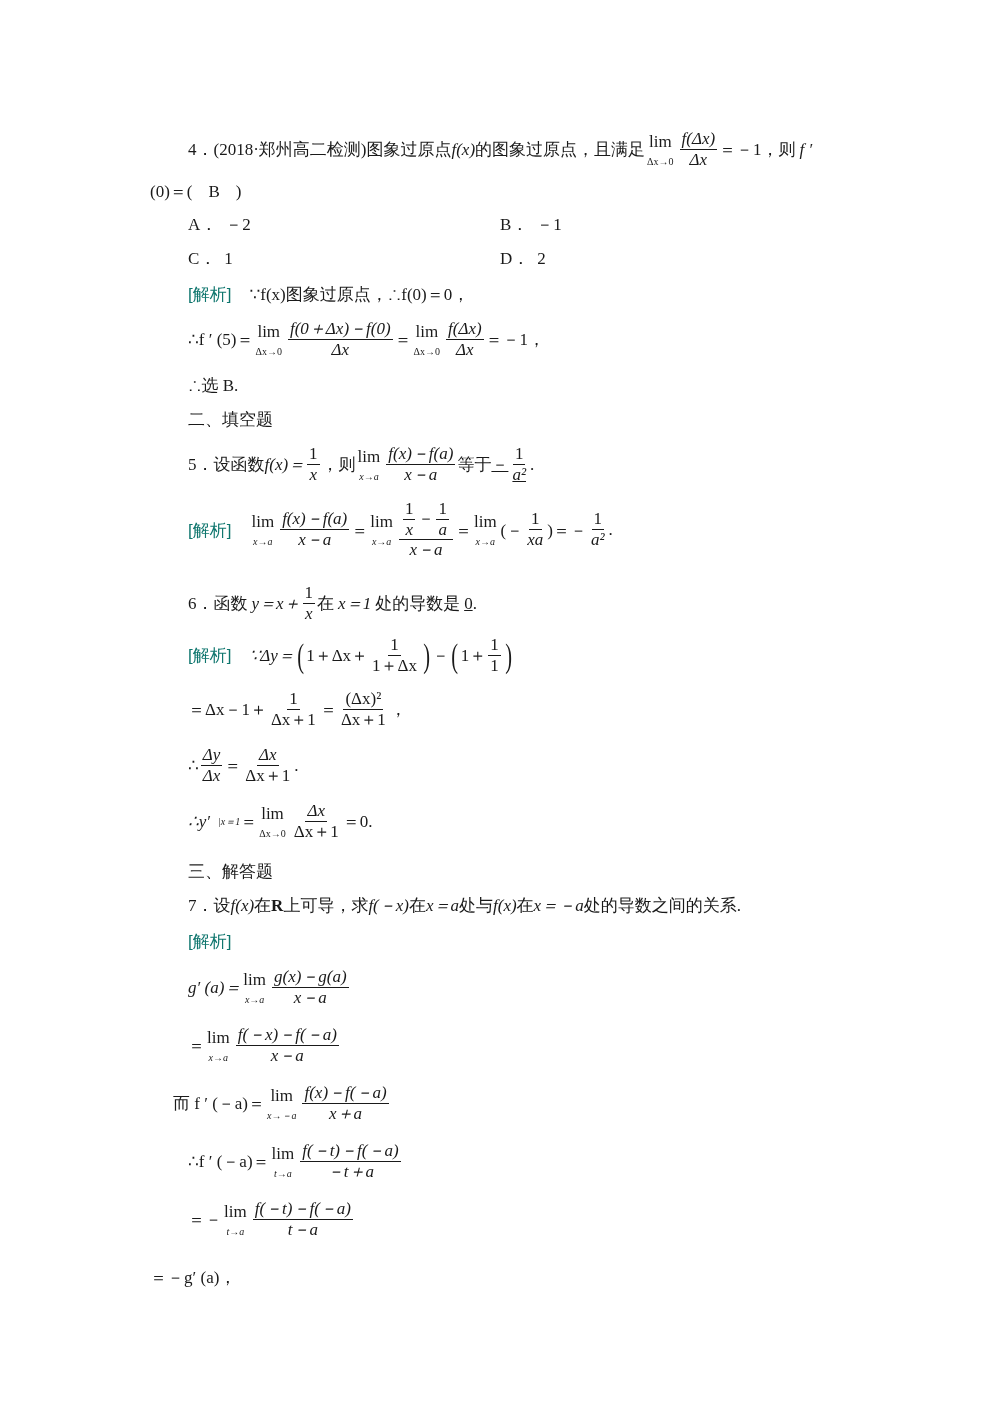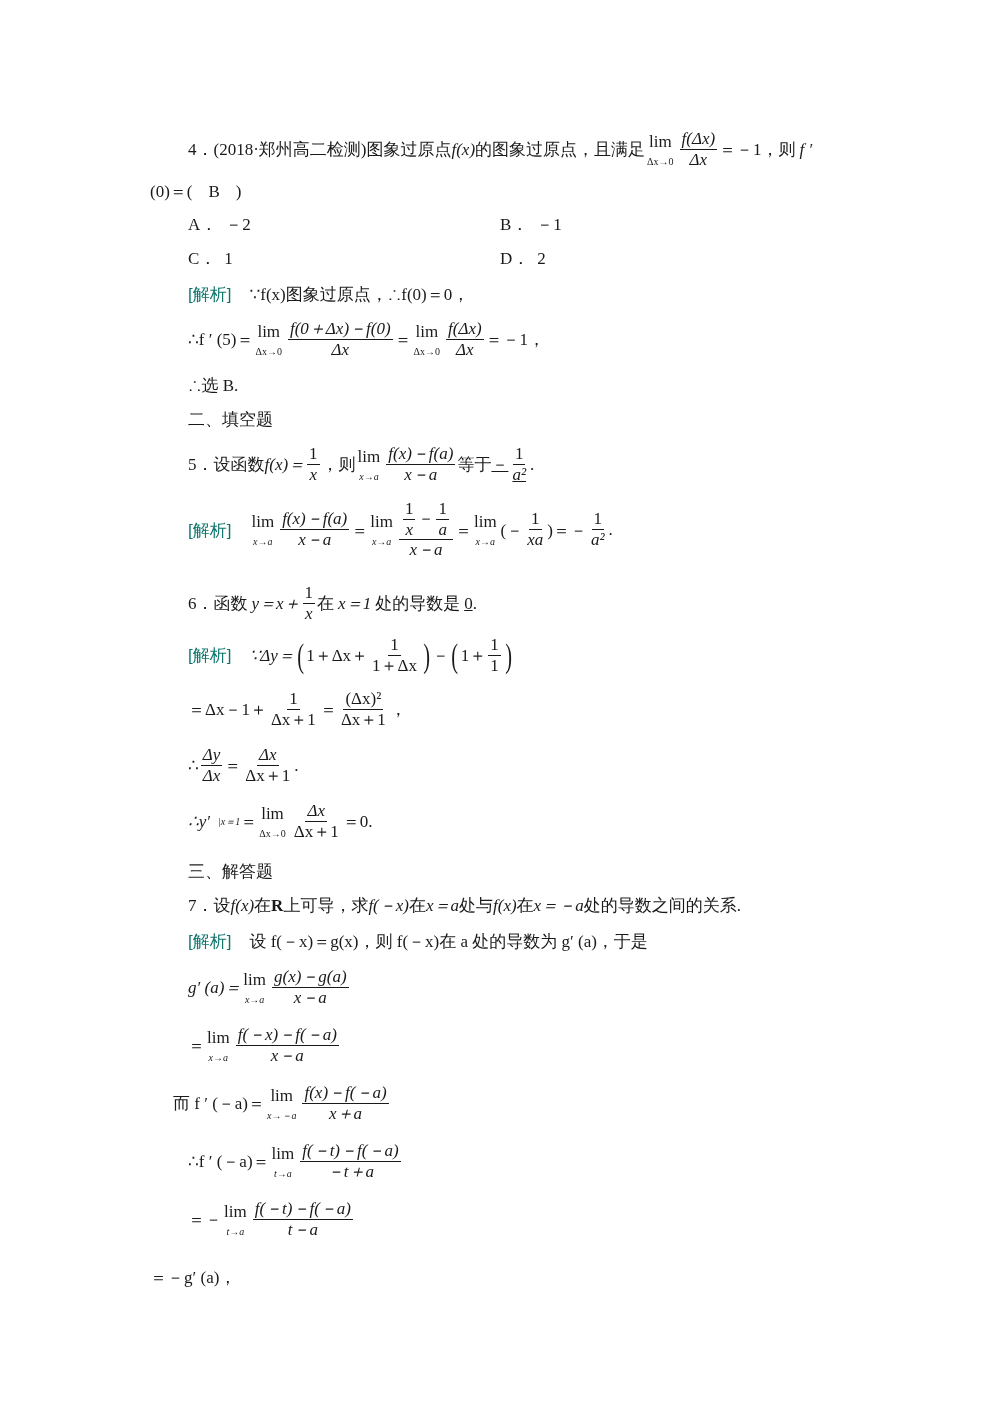--- a/index.html
+++ b/index.html
@@ -254,21 +254,20 @@
   <span>在 </span>
   <span class="i">x＝a</span>
   <span> 处与 </span>
   <span class="i">f(x)</span>
   <span>在 </span>
   <span class="i">x＝－a</span>
   <span> 处的导数之间的关系.</span>
 </div>
 <div class="line" style="left:188px; top:930px;">
   <span class="tag">[解析]</span>
-  <span>设 f(－x)＝g(x)，则 f(－x)在 a 处的导数为 g′ (a)，于是</span>
 </div>
 <div class="line" style="left:188px; top:968px;justify-content:space-between;">
   <span class="i">g′ (a)＝</span>
   <span class="lim">
       <span>lim</span>
       <span class="sub i">x→a</span>
     </span>
   <span class="frac">
       <span class="num i">g(x)－g(a)</span>
       <span class="den i">x－a</span>

